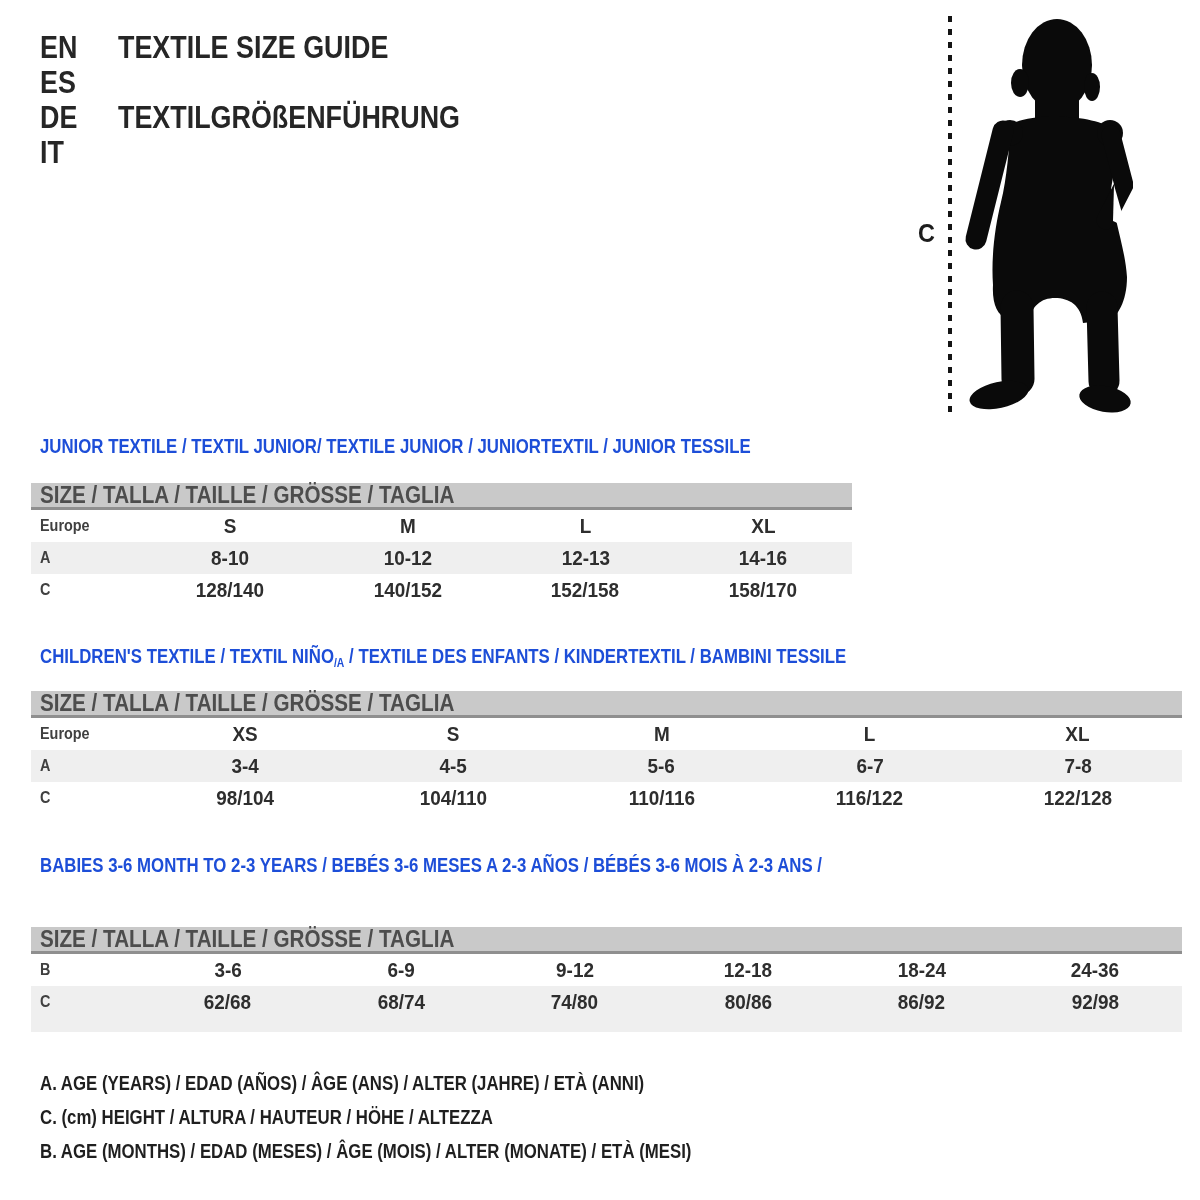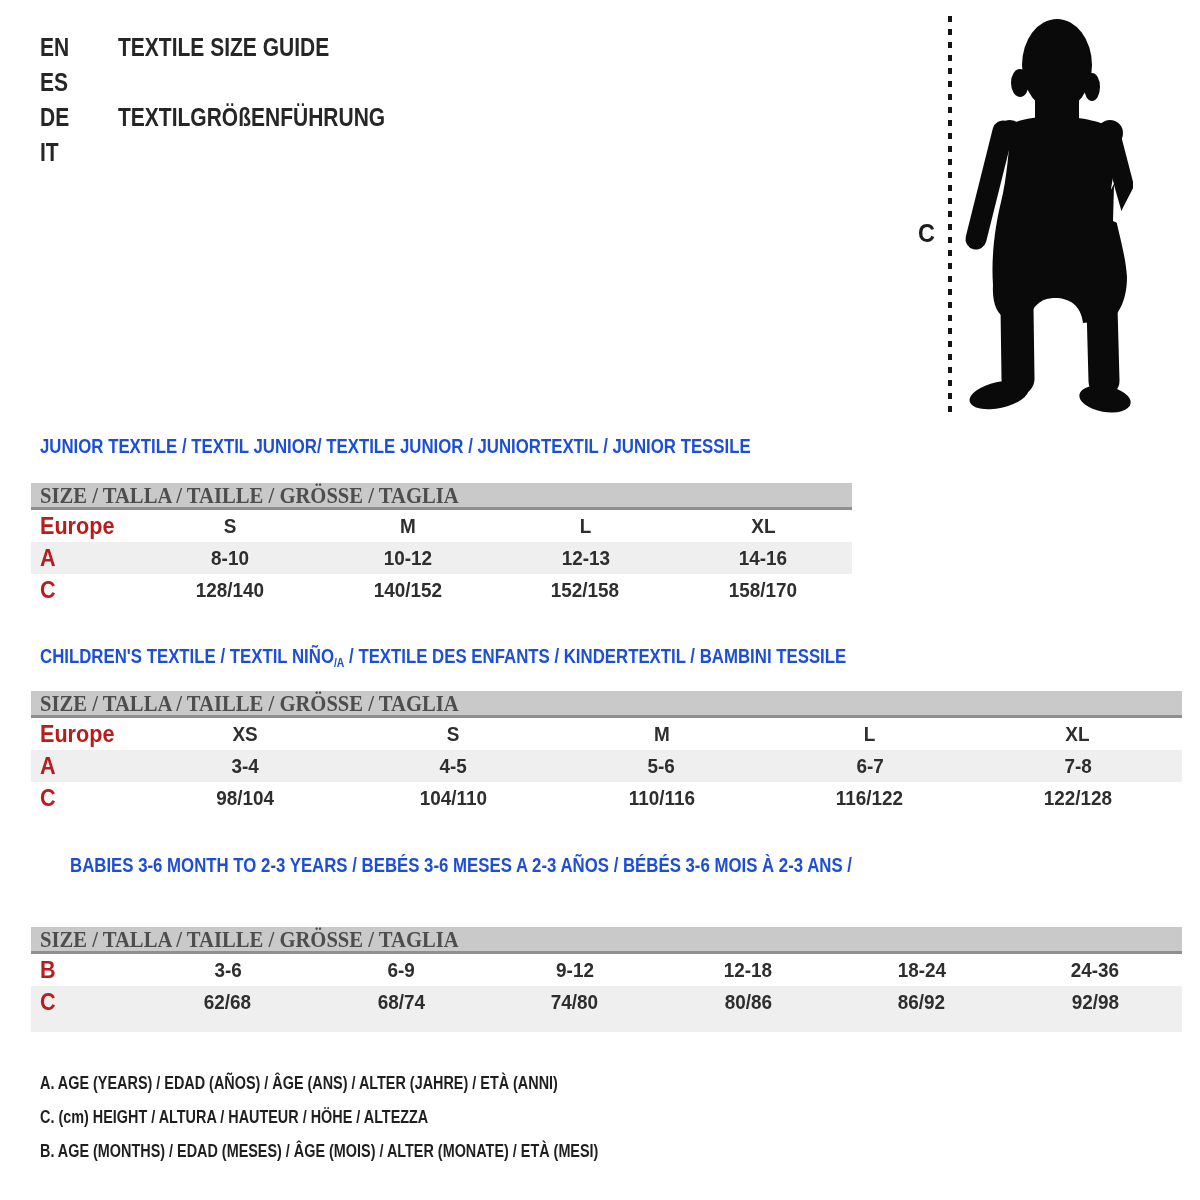--- a/index.html
+++ b/index.html
@@ -11,21 +11,21 @@
   .cond  { display:inline-block; white-space:nowrap; transform-origin:0 50%; }
   .sx84  { transform:scaleX(0.84); }
   .sx86  { transform:scaleX(0.86); }
   .sx80  { transform:scaleX(0.80); }
   .sx90  { transform:scaleX(0.90); transform-origin:50% 50%; }
   .sx90l { transform:scaleX(0.90); transform-origin:0 50%; }
 
   
   .lang-block { position:absolute; left:40px; top:30px; }
   .lang-row   { display:flex; height:35px; align-items:center; }
-  .lang-code, .lang-title { font-weight:bold; font-size:25px; color:#262626; }
+  .lang-code, .lang-title { font-weight:bold; font-size:32px; color:#262626; }
   .lang-code  { width:78px; flex:0 0 78px; }
 
   
   .marker-c {
     position:absolute; left:917px; top:218px; font-size:26px; font-weight:bold;
     color:#1d1d1d; transform:scaleX(0.9);
   }
   .dash-line {
     position:absolute; left:948px; top:16px; width:4px; height:402px;
     background:repeating-linear-gradient(to bottom, #141414 0px, #141414 6px, transparent 6px, transparent 13px);
@@ -34,43 +34,43 @@
   .sil-svg .blk { fill:#0a0a0a; stroke:none; }
   .sil-svg .stk { fill:none; stroke:#0a0a0a; }
   .sil-svg .wedge { fill:#ffffff; stroke:none; }
 
   
   .section { position:absolute; }
   .sec-0 { left:31px; top:436px; width:821px; }
   .sec-1 { left:31px; top:646px; width:1151px; }
   .sec-2 { left:31px; top:850px; width:1151px; }
   .section-title { position:absolute; left:9px; top:0; font-weight:bold; font-size:21px; color:#1d4ed8; line-height:20px; white-space:nowrap; }
-  .sec-2 .section-title { line-height:30px;margin-left:30px; }
+  .sec-2 .section-title { line-height:30px; }
   .sub { font-size:13px; vertical-align:-4px; font-weight:bold; }
 
   .size-table { position:absolute; left:0; width:100%; }
   .sec-0 .size-table { top:47px; }
   .sec-1 .size-table { top:45px; }
   .sec-2 .size-table { top:77px; }
 
   .size-bar {
     height:27px; background:#c9c9c9; border-bottom:3px solid #8f8f8f;
     display:flex; align-items:center; padding-left:9px; box-sizing:border-box;
-    font-weight:bold; font-size:24px; color:#4d4d4d;font-family:Liberation Serif, serif;
+    font-weight:bold; font-size:24px; color:#4d4d4d;
   }
   .trow { display:flex; height:32px; align-items:center; }
   .trow.shaded { background:#efefef; }
   .trow.tall { height:46px; align-items:flex-start; }
   .trow.tall .tlabel, .trow.tall .tcell { line-height:32px; }
-  .tlabel { width:110px; flex:0 0 110px; padding-left:9px; box-sizing:border-box; font-weight:bold; font-size:24px; color:#b91c1c; }
+  .tlabel { width:110px; flex:0 0 110px; padding-left:9px; box-sizing:border-box; font-weight:bold; font-size:16px; color:#404040; }
   .tcell  { flex:1; text-align:center; font-weight:bold; font-size:21px; color:#2e2e2e; }
 
   
   .legend { position:absolute; left:40px; top:1066px; }
-  .legend-line { height:34px; line-height:34px; font-weight:bold; font-size:18px; color:#1f1f1f; white-space:nowrap; }
+  .legend-line { height:34px; line-height:34px; font-weight:bold; font-size:21px; color:#1f1f1f; white-space:nowrap; }
 </style>
 </head>
 <body>
 
 <div class="page">
 
   <div class="lang-block">
     <div class="lang-row">
       <span class="lang-code"><span class="cond sx84">EN</span></span>
       <span class="lang-title"><span class="cond sx84">TEXTILE SIZE GUIDE</span></span>

